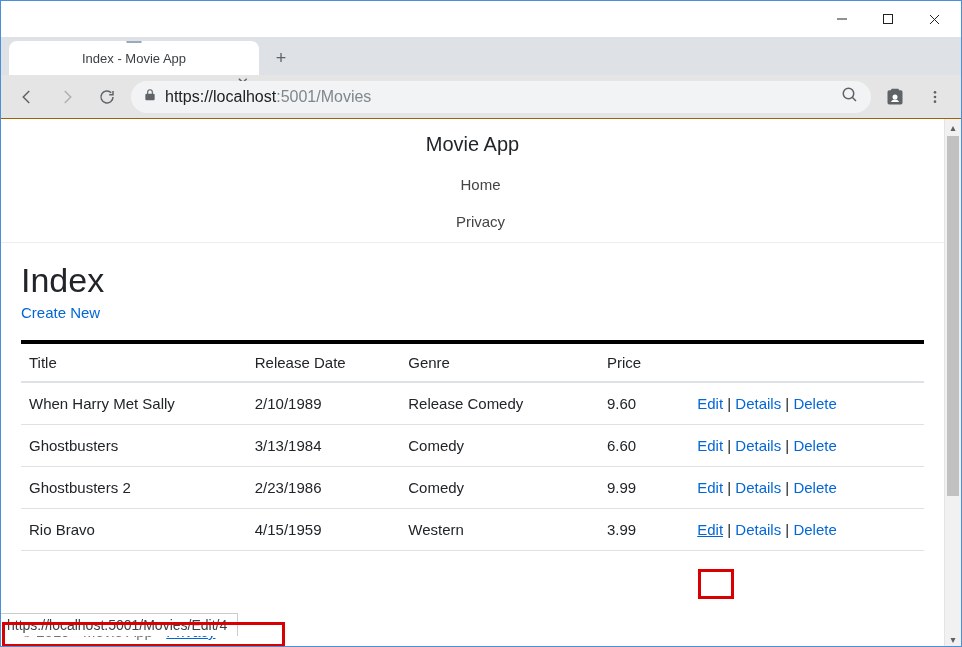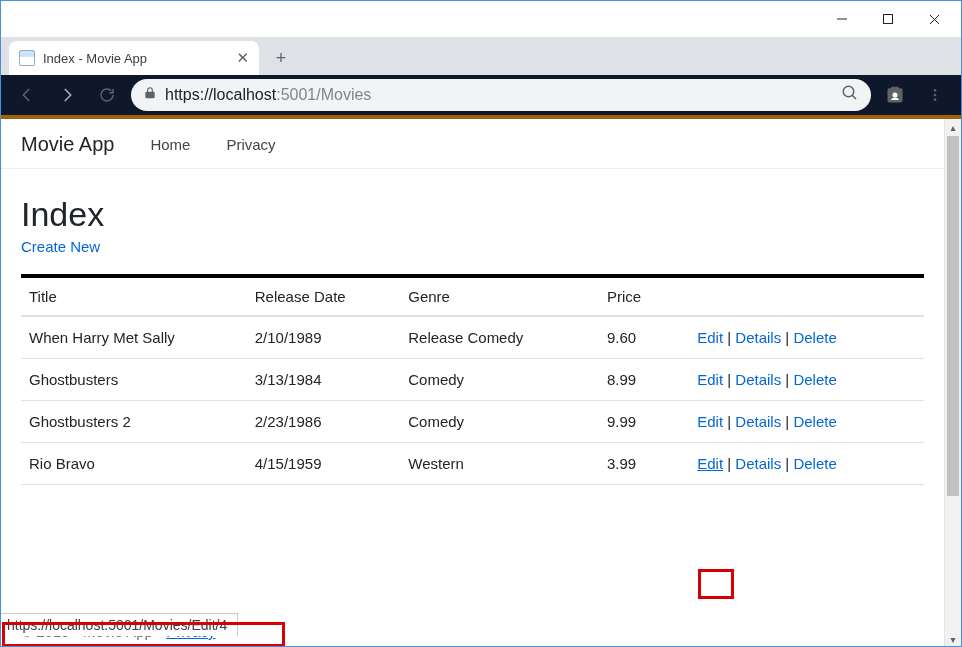--- a/index.html
+++ b/index.html
@@ -39,42 +39,43 @@
     background: #fff;
     height: 34px;
     border-radius: 8px 8px 0 0;
     display: flex;
     align-items: center;
     padding: 0 10px;
     gap: 8px;
     min-width: 250px;
     font-size: 13px;
     color: #3c4043;
+    flex-direction: column;
   }
   .tab .favicon {
     width: 16px; height: 16px;
     background: linear-gradient(180deg,#cde3f8 40%,#fff 40%);
     border: 1px solid #9ab;
     border-radius: 2px;
   }
   .tab .close { margin-left: auto; color: #5f6368; font-size: 15px; }
   .newtab {
     width: 28px; height: 28px; margin-left: 8px; margin-bottom: 3px;
     display:flex; align-items:center; justify-content:center;
     color:#5f6368; font-size:18px;
   }
   
   .toolbar {
     height: 44px;
-    background: #0f172a;
+    background: #e5e5e5;
     display: flex;
     align-items: center;
     padding: 0 10px;
     gap: 8px;
-    border-bottom: 4px solid #a16207;
+    border-bottom: 1px solid #a16207;
   }
   .tb-icon {
     width: 32px; height: 32px;
     display:flex; align-items:center; justify-content:center;
     color:#5f6368;
   }
   .tb-icon.disabled { color:#b0b0b0; }
   .addr {
     flex: 1;
     height: 32px;
@@ -108,25 +109,26 @@
     position:absolute; left:0; right:17px; top:0; bottom:0;
     overflow:hidden;
     background:#fff;
   }
   
   .page-nav {
     display:flex; align-items:center;
     padding: 14px 20px 12px 20px;
     gap: 20px;
     border-bottom: 1px solid #eee;
+    flex-direction: column;
   }
   .brand { font-size: 20px; color:#212529; }
   .navlink { font-size: 15px; color:#444;margin-left:16px; }
   .container { padding: 10px 20px 20px 20px; }
-  h2.pg-title { font-size: 34px; font-weight:400; color:#212529; margin: 16px 0 4px 0; }
+  h2.pg-title { font-size: 34px; font-weight:400; color:#212529; margin: 8px 0 4px 0; }
   a.link { color:#0366d6; text-decoration:none; font-size:15px; }
   a.link.u { text-decoration: underline; }
   table.movies {
     width: 100%;
     border-collapse: collapse;
     margin-top: 18px;
     font-size: 15px;
   }
   table.movies th {
     text-align:left;
@@ -275,21 +277,21 @@
               <td>When Harry Met Sally</td>
               <td>2/10/1989</td>
               <td>Release Comedy</td>
               <td>9.60</td>
               <td><a href="#" class="link">Edit</a><span class="sep"> | </span><a href="#" class="link">Details</a><span class="sep"> | </span><a href="#" class="link">Delete</a></td>
             </tr>
             <tr>
               <td>Ghostbusters</td>
               <td>3/13/1984</td>
               <td>Comedy</td>
-              <td>8.99</td>
+              <td>6.60</td>
               <td><a href="#" class="link">Edit</a><span class="sep"> | </span><a href="#" class="link">Details</a><span class="sep"> | </span><a href="#" class="link">Delete</a></td>
             </tr>
             <tr>
               <td>Ghostbusters 2</td>
               <td>2/23/1986</td>
               <td>Comedy</td>
               <td>9.99</td>
               <td><a href="#" class="link">Edit</a><span class="sep"> | </span><a href="#" class="link">Details</a><span class="sep"> | </span><a href="#" class="link">Delete</a></td>
             </tr>
             <tr>

